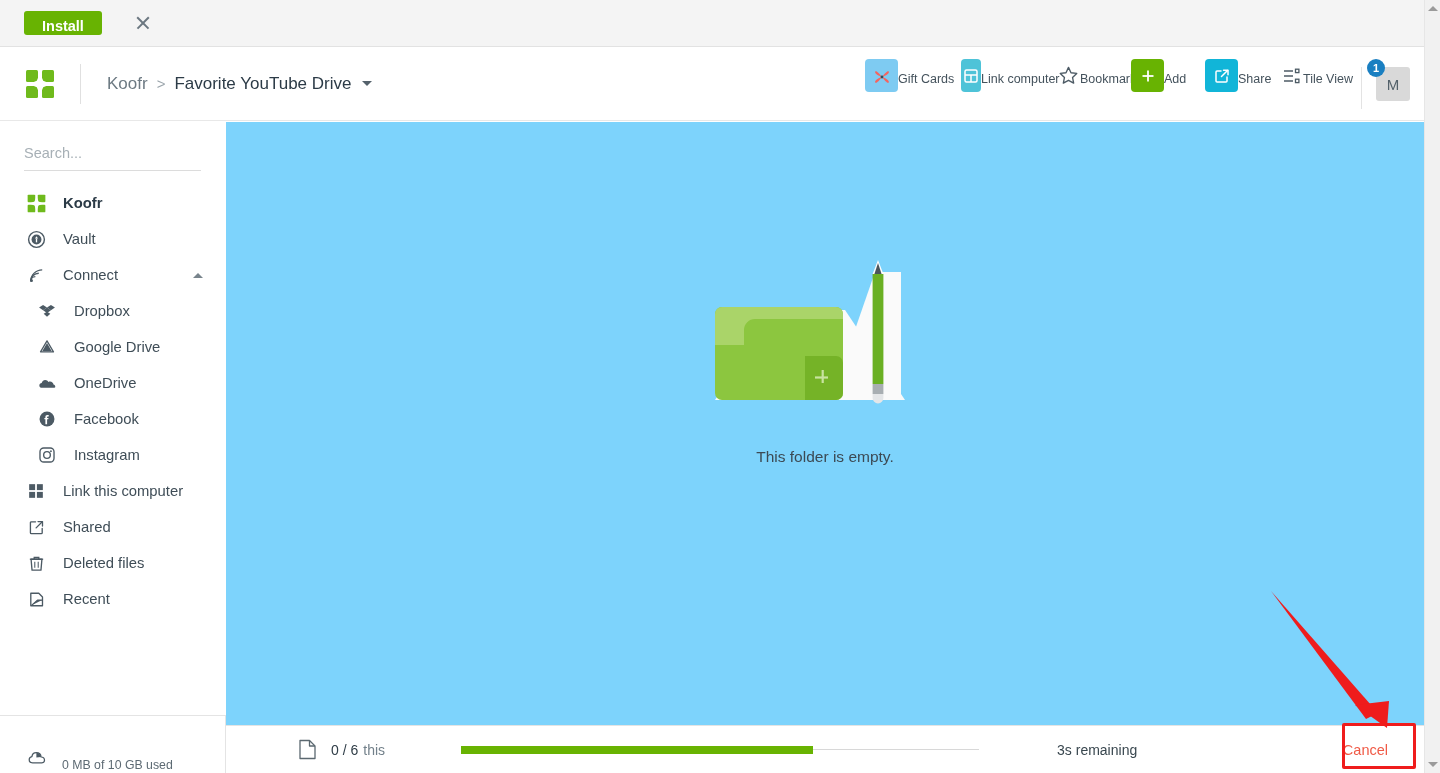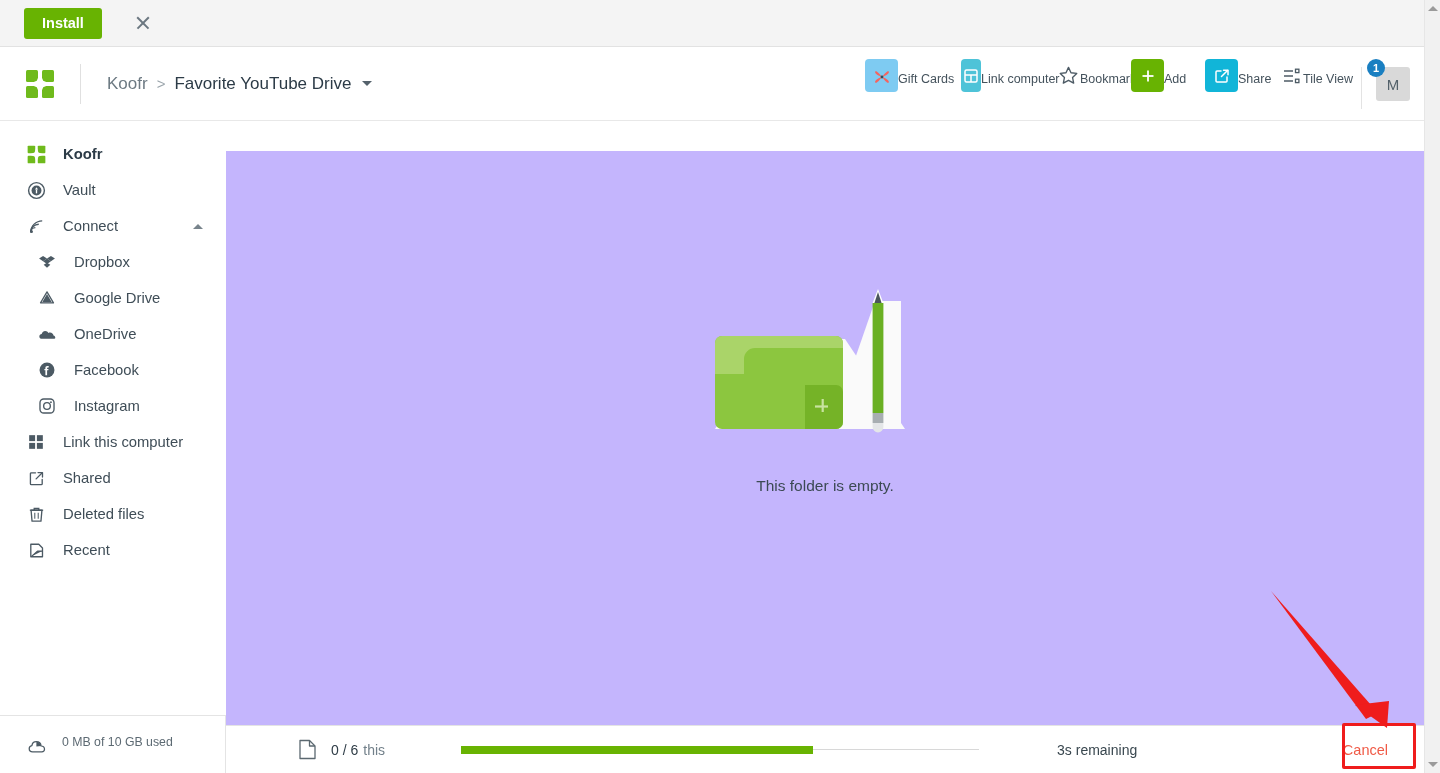--- a/index.html
+++ b/index.html
@@ -39,21 +39,21 @@
   }
   .promo-install {
     background: #68b302;
     color: #ffffff;
     border: none;
     border-radius: 3px;
     font-size: 14.5px;
     font-weight: bold;
     font-family: "Liberation Sans", sans-serif;
     padding: 0 18px;
-    height: 31px;
+    height: 24px;
     line-height: 31px;
     cursor: pointer;
     margin-right: 26px;
   }
   .promo-close {
     width: 30px; height: 30px;
     position: relative;
     cursor: pointer;
     margin-right: 14px;
   }
@@ -236,21 +236,21 @@
   
   .storage {
     position: absolute;
     left: 0; bottom: 0;
     width: 226px;
     height: 58px;
     background: #fff;
     border-top: 1px solid #e4e4e4;
     border-right: 1px solid #e4e4e4;
     display: flex;
-    align-items: flex-start;
+    align-items: flex-end;
     padding: 16px 16px 0 27px;
   }
   .storage .sico { flex: 0 0 26px; margin-top: 4px; }
   .storage .sright { flex: 1; padding-left: 9px; }
   .storage .stext {
     font-size: 12.3px;
     color: #5d6a73;
     white-space: nowrap;
   }
   .storage .sbar {
@@ -263,27 +263,26 @@
     display: block;
     height: 100%;
     background: #68b302;
   }
 
   
   .content {
     position: absolute;
     left: 226px; top: 122px;
     right: 16px; bottom: 48px;
-    background: #c4b5fd;
+    background: #7dd3fc;
     display: flex;
     flex-direction: column;
     align-items: center;
     justify-content: flex-start;
     padding-top: 130px;
-    margin-top: 29px;
   }
   .empty-art {
     position: relative;
     width: 220px; height: 175px;
   }
   .empty-caption {
     margin-top: 21px;
     font-size: 15.5px;
     color: #3c4a54;
   }
@@ -468,20 +467,23 @@
       <div class="header-sep"></div>
 
       <div class="avatar-wrap">
         <div class="avatar">M</div>
         <div class="avatar-badge">1</div>
       </div>
     </div>
   </div>
 
   <div class="sidebar">
+    <div class="search-wrap">
+      <input class="search-input" type="text" placeholder="Search..." style="">
+    </div>
 
     <div class="nav">
 
       <div class="nav-item bold">
         <span class="nico">
           <svg width="19" height="19" viewBox="0 0 30 30">
             <rect x="1" y="1" width="12" height="12" rx="1.5" fill="#6fba1c"></rect>
             <rect x="17" y="1" width="12" height="12" rx="1.5" fill="#6fba1c"></rect>
             <rect x="1" y="17" width="12" height="12" rx="1.5" fill="#6fba1c"></rect>
             <rect x="17" y="17" width="12" height="12" rx="1.5" fill="#6fba1c"></rect>

